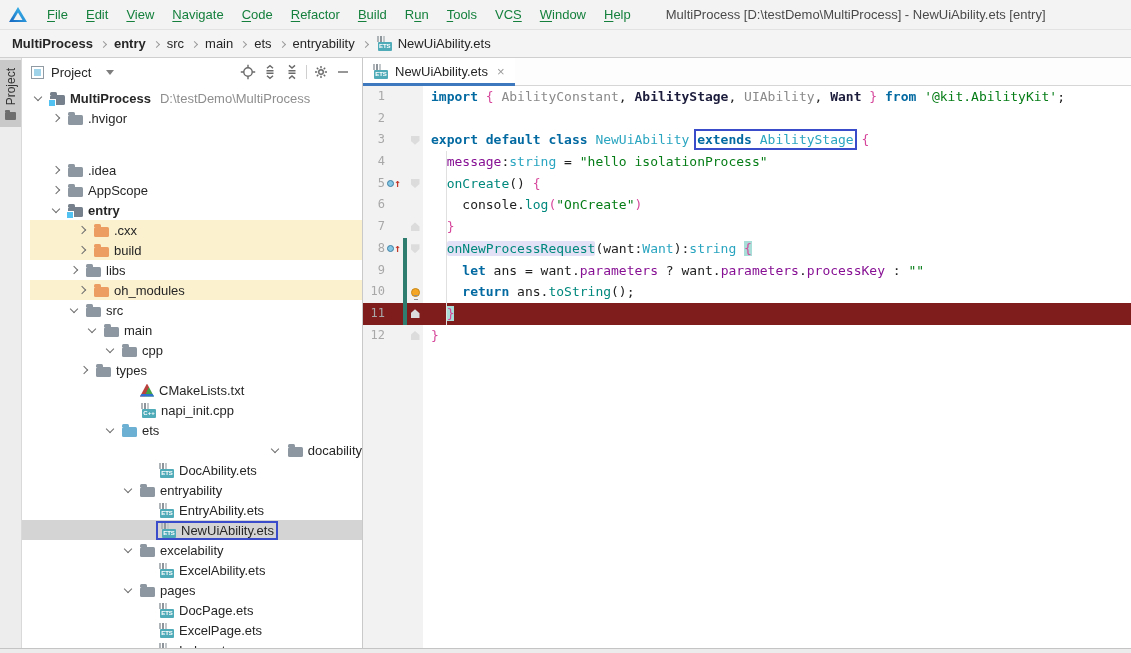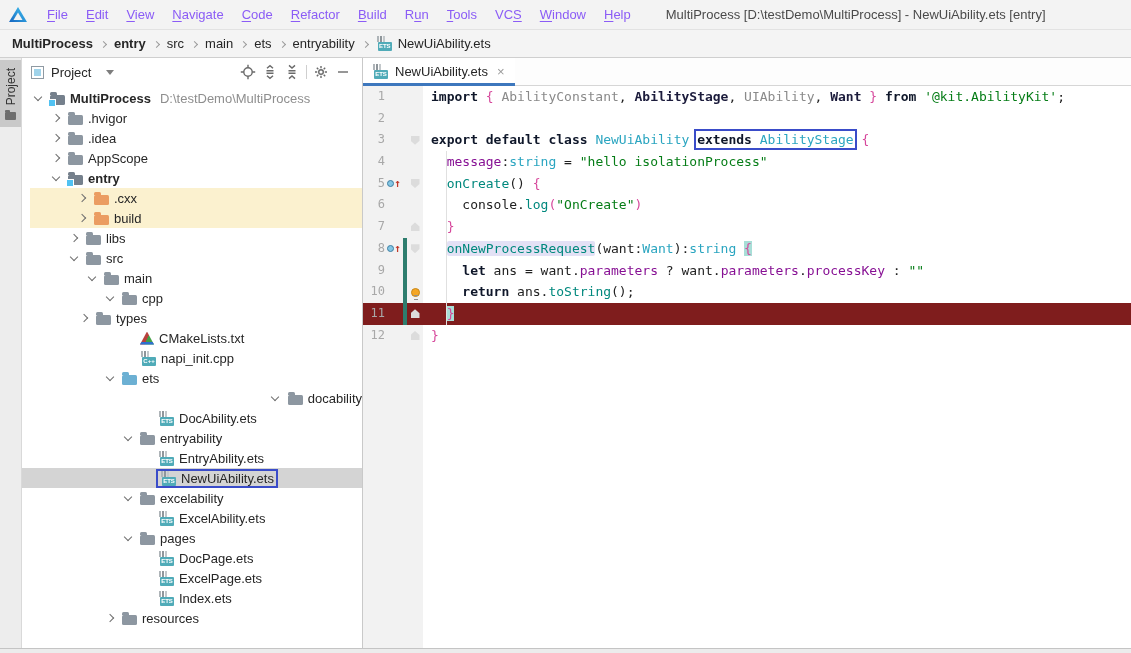--- a/index.html
+++ b/index.html
@@ -2,21 +2,21 @@
 <html><head>
 <meta charset="utf-8">
 <style>
   * { margin:0; padding:0; box-sizing:border-box; }
   body { font-family:"Liberation Sans", sans-serif; background:#fff; }
   .app { width:1131px; height:653px; position:relative; overflow:hidden; border:0; background:#fff; }
 
   
   .menubar { height:30px; display:flex; align-items:center; background:#f3f3f3; border-bottom:1px solid #e2e2e2; padding-left:8px; }
   .logo { width:20px; height:18px; margin-right:10px; flex:none; }
-  .mitem { padding:0 9px; font-size:13px; color:#8b5cf6; line-height:29px; cursor:default; }
+  .mitem { padding:0 9px; font-size:13px; color:#15803d; line-height:29px; cursor:default; }
   .mitem u { text-underline-offset:2px; }
   .wtitle { margin-left:26px; font-size:13px; color:#4a4a4a; white-space:nowrap; }
 
   
   .crumbbar { height:28px; background:#f4f4f4; border-bottom:1px solid #cfcfcf; display:flex; align-items:center; padding-left:12px; gap:8px; }
   .crumb { font-size:13px; color:#262626; display:flex; align-items:center; gap:6px; }
   .crumb.bold { font-weight:bold; }
   .bsep { width:5px; height:5px; border-right:1.2px solid #9a9a9a; border-top:1.2px solid #9a9a9a; transform:rotate(45deg); margin-top:1px; }
 
   
@@ -99,21 +99,21 @@
   .fold-mk.open { clip-path:polygon(0 0,100% 0,100% 55%,50% 100%,0 55%); }
   .fold-mk.close { clip-path:polygon(50% 0,100% 45%,100% 100%,0 100%,0 45%); }
   .ovr { display:flex; align-items:center; }
   .ovr-c { width:7px; height:7px; border-radius:50%; background:#85c6e4; border:1.5px solid #3c7fa3; }
   .ovr-a { color:#c0392b; font-size:11px; font-weight:bold; line-height:10px; margin-left:0px; }
   .bulb { width:9px; height:9px; border-radius:50%; background:#f5a623; border:1px solid #c8881a; position:relative; }
   .bulb::after { content:""; position:absolute; left:2px; bottom:-4px; width:4px; height:3px;
     border-top:1px solid #8f8f8f; border-bottom:1px solid #8f8f8f; }
 
   
-  .tk-kw { color:#0f172a; font-weight:bold; }
+  .tk-kw { color:#0369a1; font-weight:bold; }
   .tk-ty { color:#2aa5c0; }
   .tk-fn { color:#00887d; }
   .tk-st { color:#067d17; }
   .tk-fd { color:#871094; }
   .tk-pl { color:#212121; }
   .tk-gr { color:#8a8a8a; }
   .tk-bd { color:#1c1c3c; font-weight:bold; }
   .tk-br { color:#d6479b; }
   .bg-lav { background:#e3e1f5; border-radius:2px; }
   .bg-teal { background:#a8ded7; }
@@ -241,21 +241,21 @@
             <span class="tlabel bold">MultiProcess</span>
             <span class="tpath">D:\testDemo\MultiProcess</span>
           </div>
           <div class="trow" style="padding-left: 26px;">
             <span class="chv">
               <span class="chev closed"></span>
             </span>
             <span class="fold-ic fgray"></span>
             <span class="tlabel">.hvigor</span>
           </div>
-          <div class="trow" style="padding-left: 26px;">
+          <div class="trow" style="padding-left: 26px; margin-top: 32px;">
             <span class="chv">
               <span class="chev closed"></span>
             </span>
             <span class="fold-ic fgray"></span>
             <span class="tlabel">.idea</span>
           </div>
           <div class="trow" style="padding-left: 26px;">
             <span class="chv">
               <span class="chev closed"></span>
             </span>
@@ -282,20 +282,27 @@
             </span>
             <span class="fold-ic forange"></span>
             <span class="tlabel">build</span>
           </div>
           <div class="trow" style="padding-left: 44px;">
             <span class="chv">
               <span class="chev closed"></span>
             </span>
             <span class="fold-ic fgray"></span>
             <span class="tlabel">libs</span>
+          </div>
+          <div class="trow bg-y" style="padding-left: 44px;">
+            <span class="chv">
+              <span class="chev closed"></span>
+            </span>
+            <span class="fold-ic forange"></span>
+            <span class="tlabel">oh_modules</span>
           </div>
           <div class="trow" style="padding-left: 44px;">
             <span class="chv">
               <span class="chev open"></span>
             </span>
             <span class="fold-ic fgray"></span>
             <span class="tlabel">src</span>
           </div>
           <div class="trow" style="padding-left: 62px;">
             <span class="chv">

